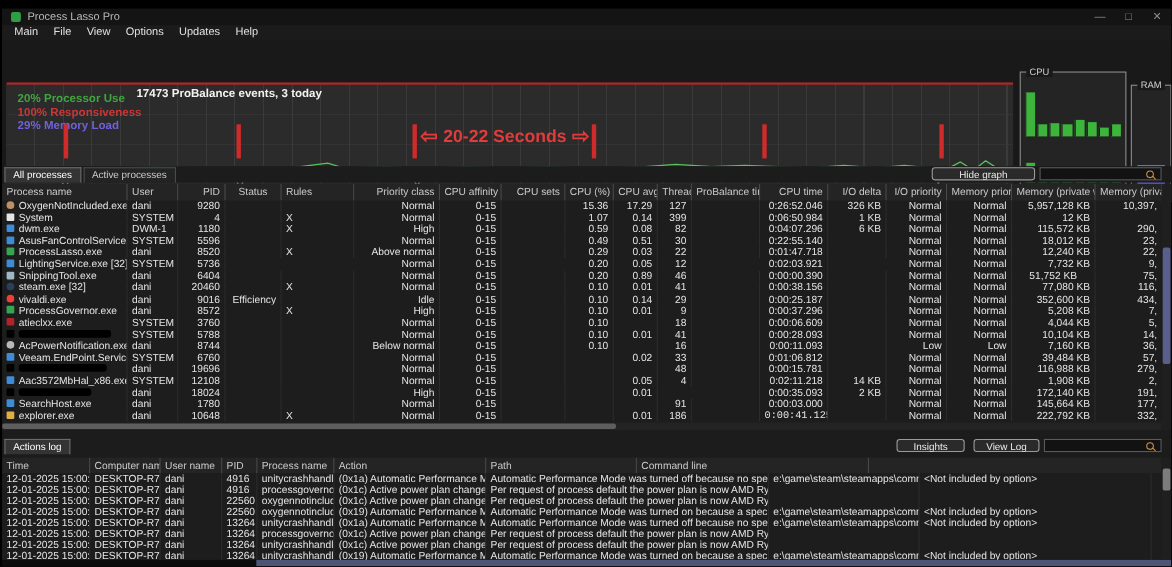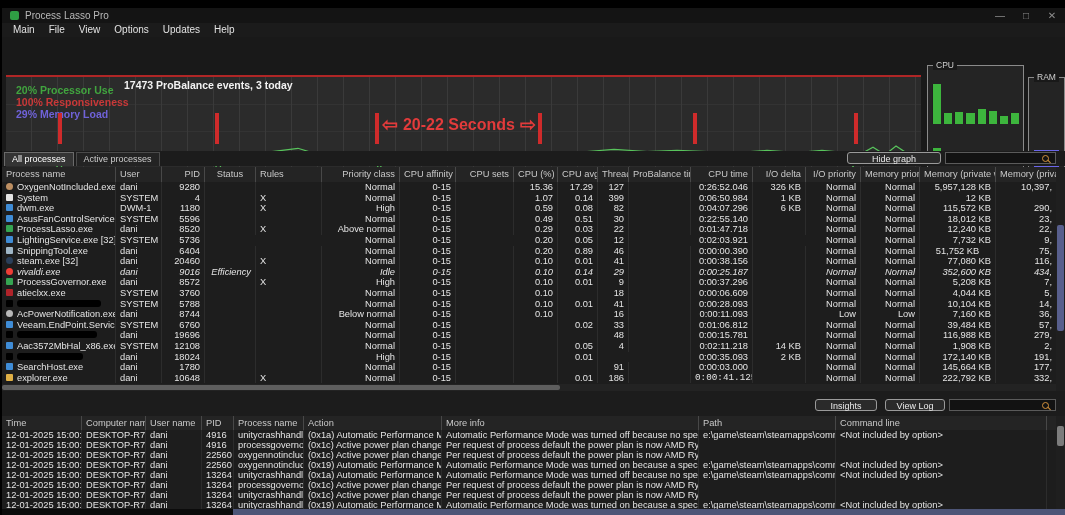--- a/index.html
+++ b/index.html
@@ -338,21 +338,21 @@
         <div class="cell" style="width: 40px; text-align: right;">0.01</div>
         <div class="cell" style="width: 31px; text-align: right;">41</div>
         <div class="cell" style="width: 62px; text-align: right;"></div>
         <div class="cell" style="width: 62px; text-align: right;">0:00:38.156</div>
         <div class="cell" style="width: 53px; text-align: right;"></div>
         <div class="cell" style="width: 55px; text-align: right;">Normal</div>
         <div class="cell" style="width: 59px; text-align: right;">Normal</div>
         <div class="cell" style="width: 76px; text-align: right;">77,080 KB</div>
         <div class="cell" style="width: 61px; text-align: right;">116,</div>
       </div>
-      <div class="trow" style="height: 10.6px; line-height: 10.6px; font-style: italic;">
+      <div class="trow" style="height: 10.6px; line-height: 10.6px;">
         <div class="cell" style="width: 114px; text-align: left;"><span class="picon round" style="background: rgb(239, 62, 54);"></span><span>vivaldi.exe</span></div>
         <div class="cell" style="width: 46px; text-align: left;">dani</div>
         <div class="cell" style="width: 43px; text-align: right;">9016</div>
         <div class="cell" style="width: 51px; text-align: right;">Efficiency</div>
         <div class="cell" style="width: 66px; text-align: left;"></div>
         <div class="cell" style="width: 78px; text-align: right;">Idle</div>
         <div class="cell" style="width: 56px; text-align: right;">0-15</div>
         <div class="cell" style="width: 58px; text-align: right;"></div>
         <div class="cell" style="width: 44px; text-align: right;">0.10</div>
         <div class="cell" style="width: 40px; text-align: right;">0.14</div>
@@ -566,34 +566,36 @@
         <div class="cell" style="width: 61px; text-align: right;">332,</div>
       </div>
     </div>
   <div class="abs sb-track" id="hscroll1">
       <div id="hthumb1"></div>
     </div>
   <div class="abs" id="vscroll1">
       <div id="vthumb1"></div>
     </div>
 
+  <div class="abs toolbar" id="toolbar2">
+    <div class="tab active">Actions log</div>
+  </div>
   <div class="abs btn" style="left:815px;top:399px;width:62px;">Insights</div>
   <div class="abs btn" style="left:885px;top:399px;width:60px;">View Log</div>
   <div class="abs searchbox" style="left:949px;top:399px;width:107px;">
     <span class="mag"></span>
   </div>
 
   <div class="abs thead" id="loghead">
       <div class="hcell" style="width: 80px; text-align: left;">Time</div>
       <div class="hcell" style="width: 64px; text-align: left;">Computer name</div>
       <div class="hcell" style="width: 56px; text-align: left;">User name</div>
       <div class="hcell" style="width: 32px; text-align: left;">PID</div>
       <div class="hcell" style="width: 70px; text-align: left;">Process name</div>
       <div class="hcell" style="width: 138px; text-align: left;">Action</div>
-      <div class="hcell" style="width: 257px; text-align: left;">More info</div>
       <div class="hcell" style="width: 137px; text-align: left;">Path</div>
       <div class="hcell" style="width: 211px; text-align: left;">Command line</div>
     </div>
   <div class="abs tbody" id="logbody">
       <div class="trow" style="height: 10px; line-height: 10px;">
         <div class="cell" style="width: 80px; text-align: left;">12-01-2025 15:00:40</div>
         <div class="cell" style="width: 64px; text-align: left;">DESKTOP-R7</div>
         <div class="cell" style="width: 56px; text-align: left;">dani</div>
         <div class="cell" style="width: 32px; text-align: left;">4916</div>
         <div class="cell" style="width: 70px; text-align: left;">unitycrashhandler6...</div>

